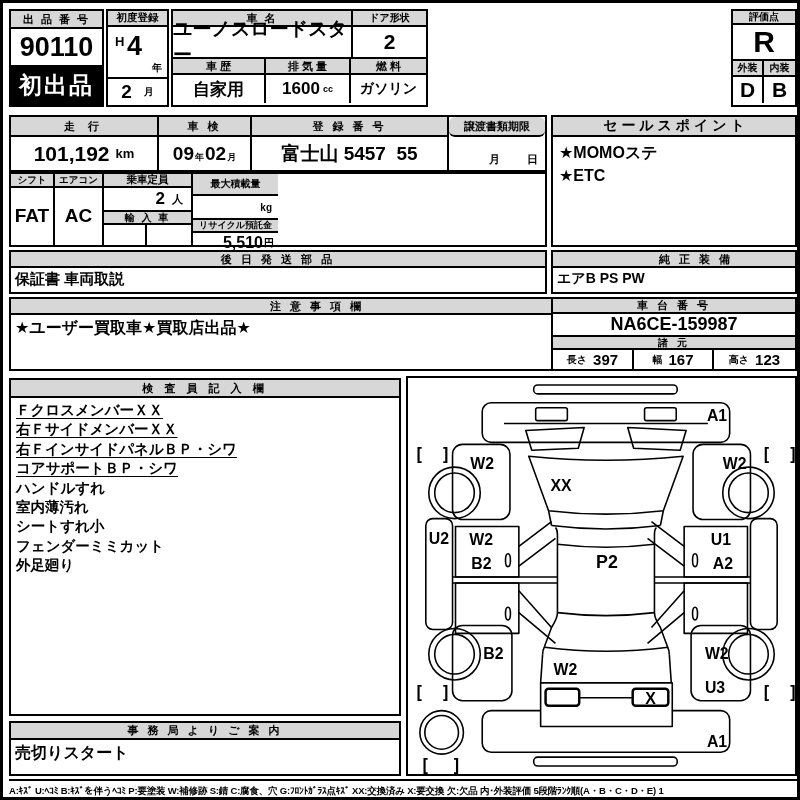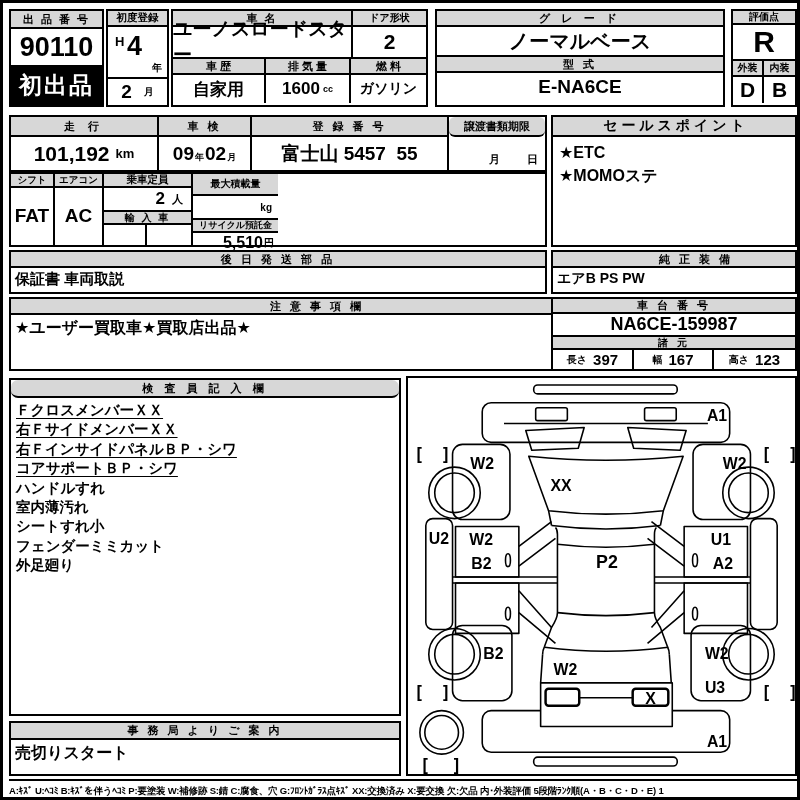--- a/index.html
+++ b/index.html
@@ -59,26 +59,20 @@
     <div class="row">
       <div class="cell br b" style="width:93px;height:28px;font-size:17px;">自家用</div>
       <div class="cell br" style="width:85px;height:28px;">
         <span class="b" style="font-size:17px;">1600</span>
         <span class="b" style="font-size:9px;margin-left:3px;">cc</span>
       </div>
       <div class="cell b" style="width:75px;height:28px;font-size:14px;">ガソリン</div>
     </div>
   </div>
 
-  <div class="box" style="left:432px;top:6px;width:290px;height:98px;">
-    <div class="hd" style="height:16px;font-size:11px;letter-spacing:4px;">グ レ ー ド</div>
-    <div class="cell b bb" style="height:30px;font-size:20px;">ノーマルベース</div>
-    <div class="hd" style="height:16px;font-size:11px;letter-spacing:3px;">型 式</div>
-    <div class="cell b" style="height:28px;font-size:19px;">E-NA6CE</div>
-  </div>
 
   <div class="box" style="left:728px;top:6px;width:66px;height:98px;">
     <div class="hd" style="height:14px;font-size:10px;">評価点</div>
     <div class="cell b bb" style="height:36px;font-size:30px;">R</div>
     <div class="row">
       <div class="hd br" style="width:31px;height:16px;font-size:10px;">外装</div>
       <div class="hd" style="width:31px;height:16px;font-size:10px;">内装</div>
     </div>
     <div class="row">
       <div class="cell br b" style="width:31px;height:26px;font-size:21px;">D</div>
@@ -142,22 +136,22 @@
           <span class="b" style="font-size:16px;">5,510</span>
           <span class="b" style="font-size:10px;margin-left:1px;">円</span>
         </div>
       </div>
     </div>
   </div>
 
   <div class="box" style="left:548px;top:112px;width:246px;height:132px;">
     <div class="hd" style="height:20px;font-size:14px;">セ ー ル ス ポ イ ン ト</div>
     <div id="sales-content" style="padding:4px 6px;font-size:16px;font-weight:bold;line-height:23px;">
+        <div>★MOMOステ</div>
         <div>★ETC</div>
-        <div>★MOMOステ</div>
       </div>
   </div>
 
   <div class="box" style="left:6px;top:247px;width:538px;height:44px;">
     <div class="hd" style="height:16px;font-size:11px;letter-spacing:3px;">後 日 発 送 部 品</div>
     <div class="b" style="padding:2px 4px;font-size:15px;">保証書 車両取説</div>
   </div>
 
   <div class="box" style="left:548px;top:247px;width:246px;height:44px;">
     <div class="hd" style="height:16px;font-size:11px;letter-spacing:3px;padding-left:44px;">純 正 装 備</div>
@@ -183,21 +177,21 @@
         <span class="b" style="font-size:15px;">167</span>
       </div>
       <div class="cell" style="width:81px;">
         <span style="font-size:10px;font-weight:bold;margin-right:6px;">高さ</span>
         <span class="b" style="font-size:15px;">123</span>
       </div>
     </div>
   </div>
 
   <div class="box" style="left:6px;top:375px;width:392px;height:338px;">
-    <div class="hd" style="height:18px;font-size:11px;letter-spacing:4px;border-radius:7px;">検 査 員 記 入 欄</div>
+    <div class="hd" style="height:18px;font-size:11px;letter-spacing:4px;">検 査 員 記 入 欄</div>
     <div id="inspector-content" style="padding:3px 5px;font-size:14.5px;font-weight:bold;line-height:19.4px;">
         <div><span class="ul">ＦクロスメンバーＸＸ</span></div>
         <div><span class="ul">右ＦサイドメンバーＸＸ</span></div>
         <div><span class="ul">右ＦインサイドパネルＢＰ・シワ</span></div>
         <div><span class="ul">コアサポートＢＰ・シワ</span></div>
         <div><span>ハンドルすれ</span></div>
         <div><span>室内薄汚れ</span></div>
         <div><span>シートすれ小</span></div>
         <div><span>フェンダーミミカット</span></div>
         <div><span>外足廻り</span></div>

